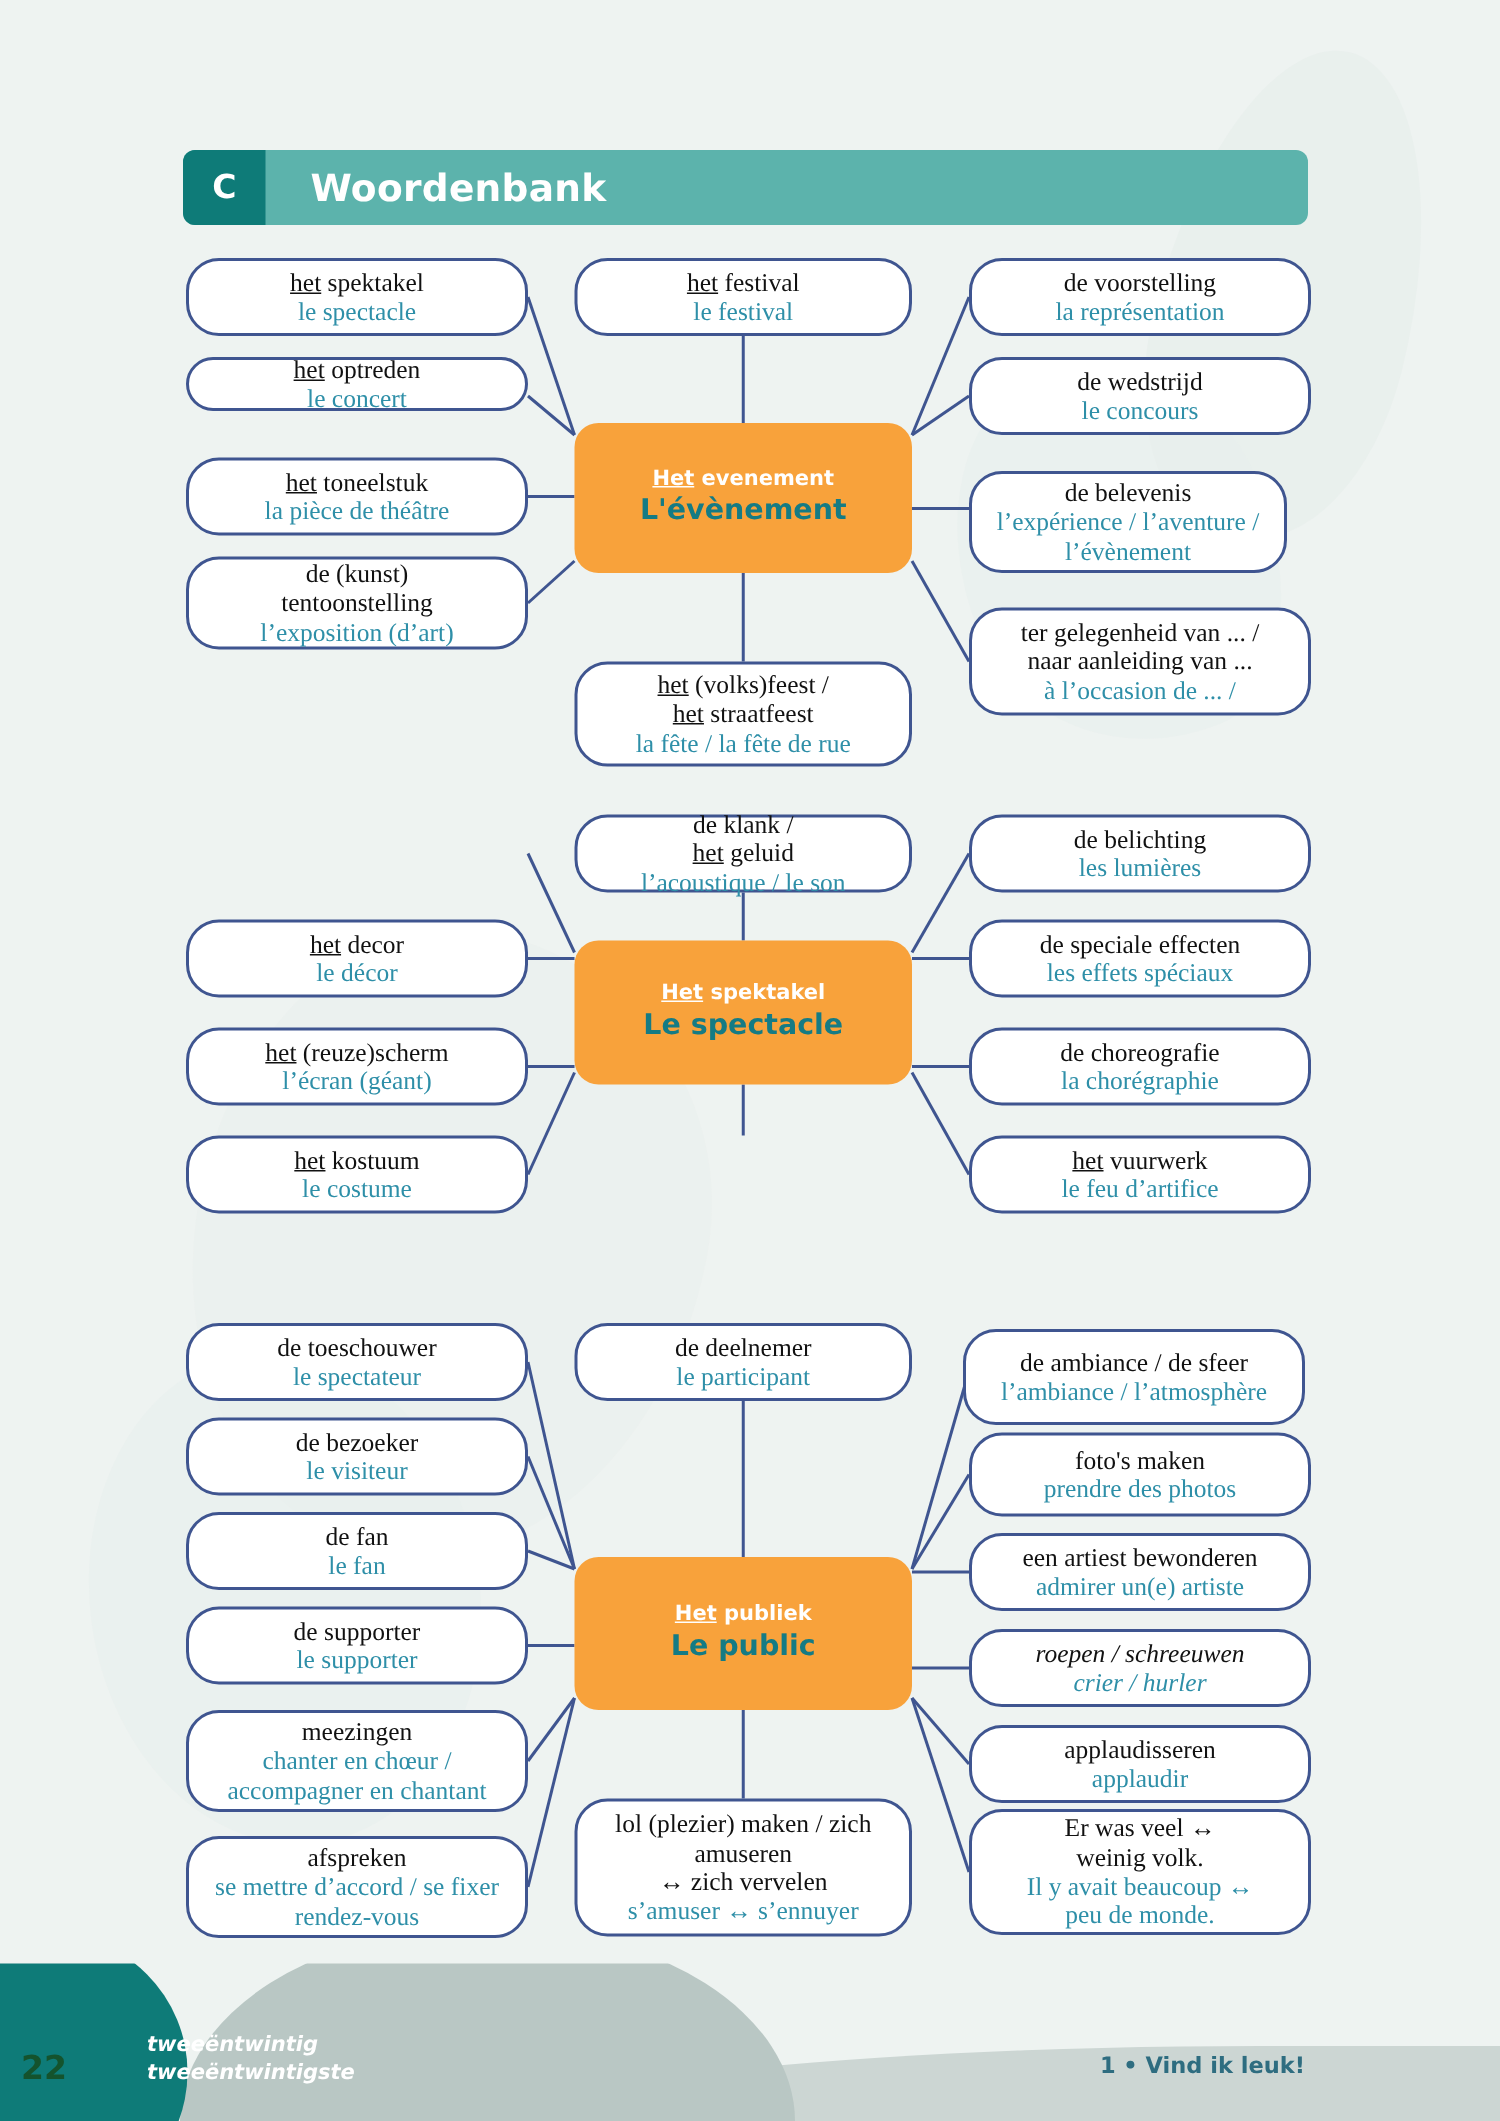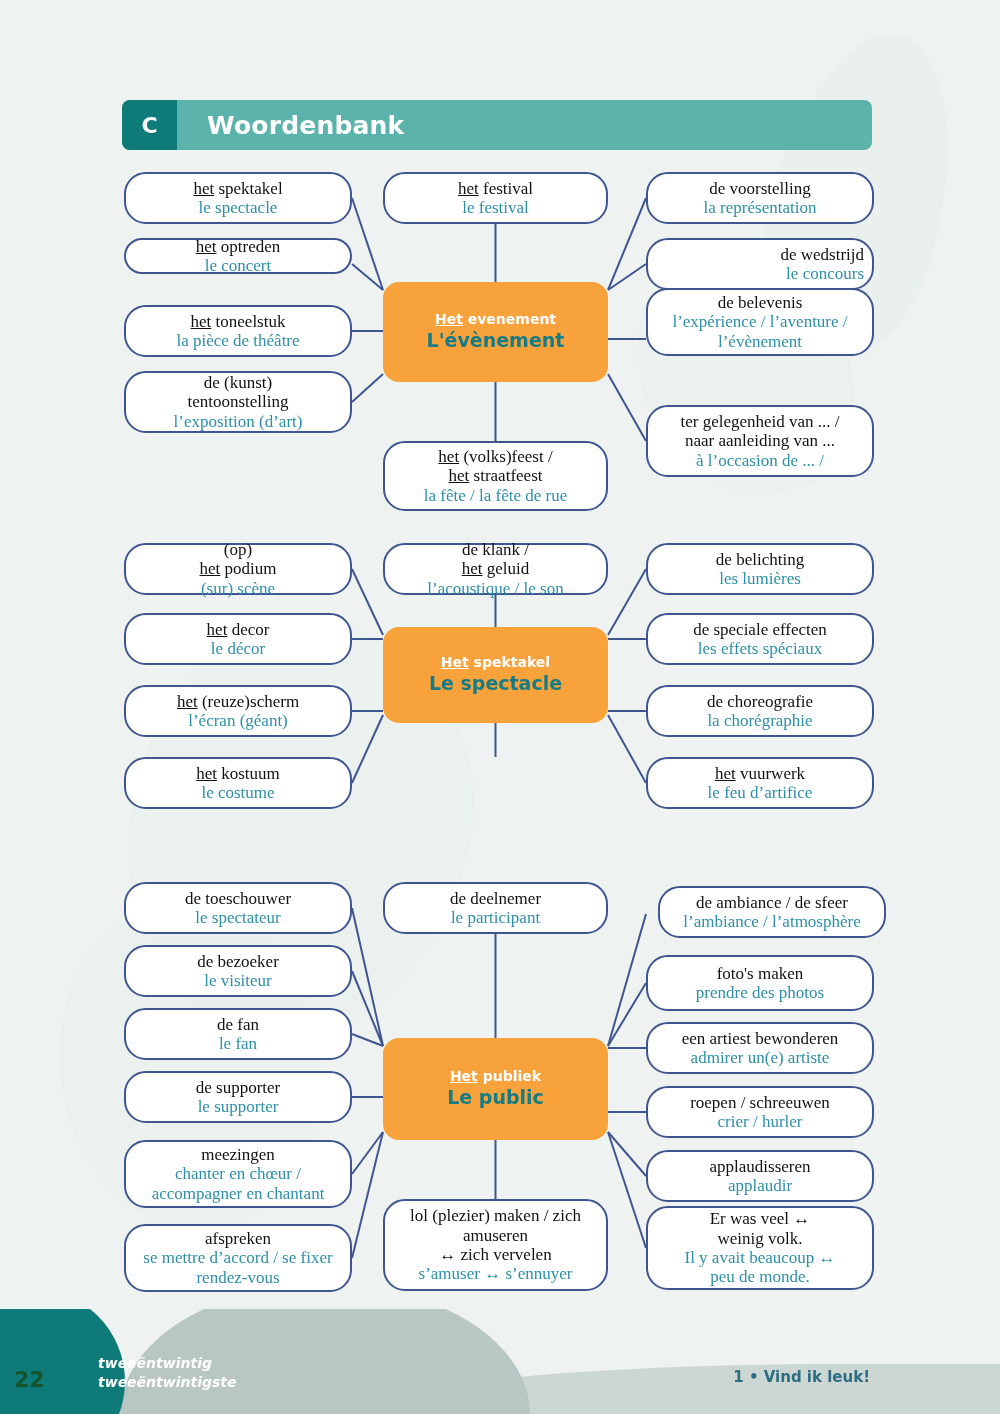--- a/index.html
+++ b/index.html
@@ -124,25 +124,25 @@
       </div>
       <div class="node" style="left: 383px; top: 441px; width: 225px; height: 70px;">
         <div class="nl"><span class="u">het</span> (volks)feest /</div>
         <div class="nl"><span class="u">het</span> straatfeest</div>
         <div class="fr">la fête / la fête de rue</div>
       </div>
       <div class="node" style="left: 646px; top: 172px; width: 228px; height: 52px;">
         <div class="nl">de voorstelling</div>
         <div class="fr">la représentation</div>
       </div>
-      <div class="node" style="left: 646px; top: 238px; width: 228px; height: 52px; align-items: flex-end;">
+      <div class="node" style="left: 646px; top: 238px; width: 228px; height: 52px;">
         <div class="nl">de wedstrijd</div>
         <div class="fr">le concours</div>
       </div>
-      <div class="node" style="left: 646px; top: 288px; width: 228px; height: 68px;">
+      <div class="node" style="left: 646px; top: 314px; width: 212px; height: 68px;">
         <div class="nl">de belevenis</div>
         <div class="fr">l’expérience / l’aventure /</div>
         <div class="fr">l’évènement</div>
       </div>
       <div class="node" style="left: 646px; top: 405px; width: 228px; height: 72px;">
         <div class="nl">ter gelegenheid van ... /</div>
         <div class="nl">naar aanleiding van ...</div>
         <div class="fr">à l’occasion de ... /</div>
       </div>
       <div class="center" style="left: 383px; top: 282px; width: 225px; height: 100px;">
@@ -156,25 +156,20 @@
         <line x1="352" y1="639" x2="383" y2="639" stroke="#3f5590" stroke-width="2"></line>
         <line x1="352" y1="711" x2="383" y2="711" stroke="#3f5590" stroke-width="2"></line>
         <line x1="352" y1="783" x2="383" y2="715" stroke="#3f5590" stroke-width="2"></line>
         <line x1="495.5" y1="595" x2="495.5" y2="627" stroke="#3f5590" stroke-width="2"></line>
         <line x1="495.5" y1="757" x2="495.5" y2="723" stroke="#3f5590" stroke-width="2"></line>
         <line x1="646" y1="569" x2="608" y2="635" stroke="#3f5590" stroke-width="2"></line>
         <line x1="646" y1="639" x2="608" y2="639" stroke="#3f5590" stroke-width="2"></line>
         <line x1="646" y1="711" x2="608" y2="711" stroke="#3f5590" stroke-width="2"></line>
         <line x1="646" y1="783" x2="608" y2="715" stroke="#3f5590" stroke-width="2"></line>
       </svg>
-      <div class="node" style="left: 124px; top: 543px; width: 228px; height: 52px;">
-        <div class="nl">(op) </div>
-        <div class="nl"><span class="u">het</span> podium</div>
-        <div class="fr">(sur) scène</div>
-      </div>
       <div class="node" style="left: 124px; top: 613px; width: 228px; height: 52px;">
         <div class="nl"><span class="u">het</span> decor</div>
         <div class="fr">le décor</div>
       </div>
       <div class="node" style="left: 124px; top: 685px; width: 228px; height: 52px;">
         <div class="nl"><span class="u">het</span> (reuze)scherm</div>
         <div class="fr">l’écran (géant)</div>
       </div>
       <div class="node" style="left: 124px; top: 757px; width: 228px; height: 52px;">
         <div class="nl"><span class="u">het</span> kostuum</div>
@@ -252,33 +247,33 @@
       <div class="node" style="left: 383px; top: 882px; width: 225px; height: 52px;">
         <div class="nl">de deelnemer</div>
         <div class="fr">le participant</div>
       </div>
       <div class="node" style="left: 383px; top: 1199px; width: 225px; height: 92px;">
         <div class="nl">lol (plezier) maken / zich</div>
         <div class="nl">amuseren</div>
         <div class="nl">↔ zich vervelen</div>
         <div class="fr">s’amuser ↔ s’ennuyer</div>
       </div>
-      <div class="node" style="left: 658px; top: 886px; width: 228px; height: 52px;">
+      <div class="node" style="left: 642px; top: 886px; width: 228px; height: 64px;">
         <div class="nl">de ambiance / de sfeer</div>
         <div class="fr">l’ambiance / l’atmosphère</div>
       </div>
       <div class="node" style="left: 646px; top: 955px; width: 228px; height: 56px;">
         <div class="nl">foto's maken</div>
         <div class="fr">prendre des photos</div>
       </div>
       <div class="node" style="left: 646px; top: 1022px; width: 228px; height: 52px;">
         <div class="nl">een artiest bewonderen</div>
         <div class="fr">admirer un(e) artiste</div>
       </div>
-      <div class="node" style="left: 646px; top: 1086px; width: 228px; height: 52px;">
+      <div class="node" style="left: 646px; top: 1086px; width: 228px; height: 52px; font-style: italic;">
         <div class="nl">roepen / schreeuwen</div>
         <div class="fr">crier / hurler</div>
       </div>
       <div class="node" style="left: 646px; top: 1150px; width: 228px; height: 52px;">
         <div class="nl">applaudisseren</div>
         <div class="fr">applaudir</div>
       </div>
       <div class="node" style="left: 646px; top: 1206px; width: 228px; height: 84px;">
         <div class="nl">Er was veel ↔</div>
         <div class="nl">weinig volk.</div>

